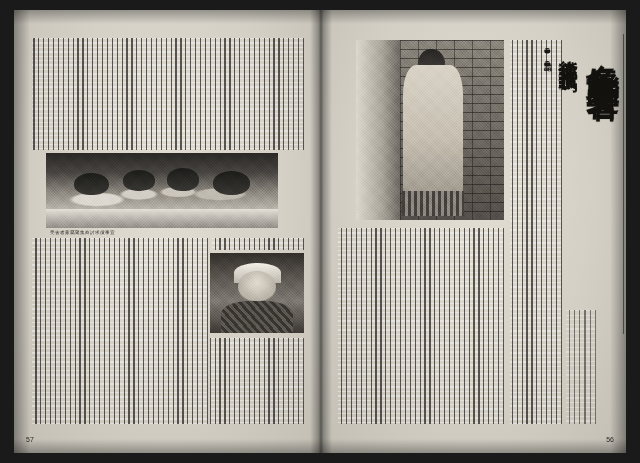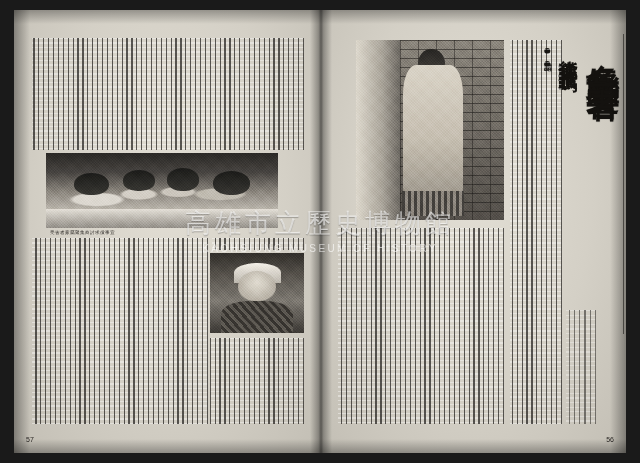--- a/index.html
+++ b/index.html
@@ -346,19 +346,15 @@
 
       <div class="folio right">56</div>
 
       <div class="edge-v r"></div>
       <div class="edge-h t"></div>
       <div class="edge-h b"></div>
     </div>
 
     <div class="gutter"></div>
 
-    <div id="watermark">
-      <div class="wm-cn">高雄市立歷史博物館</div>
-      <div class="wm-en">KAOHSIUNG MUSEUM OF HISTORY</div>
-    </div>
 
   </div>
 </div>
 
 </body></html>

